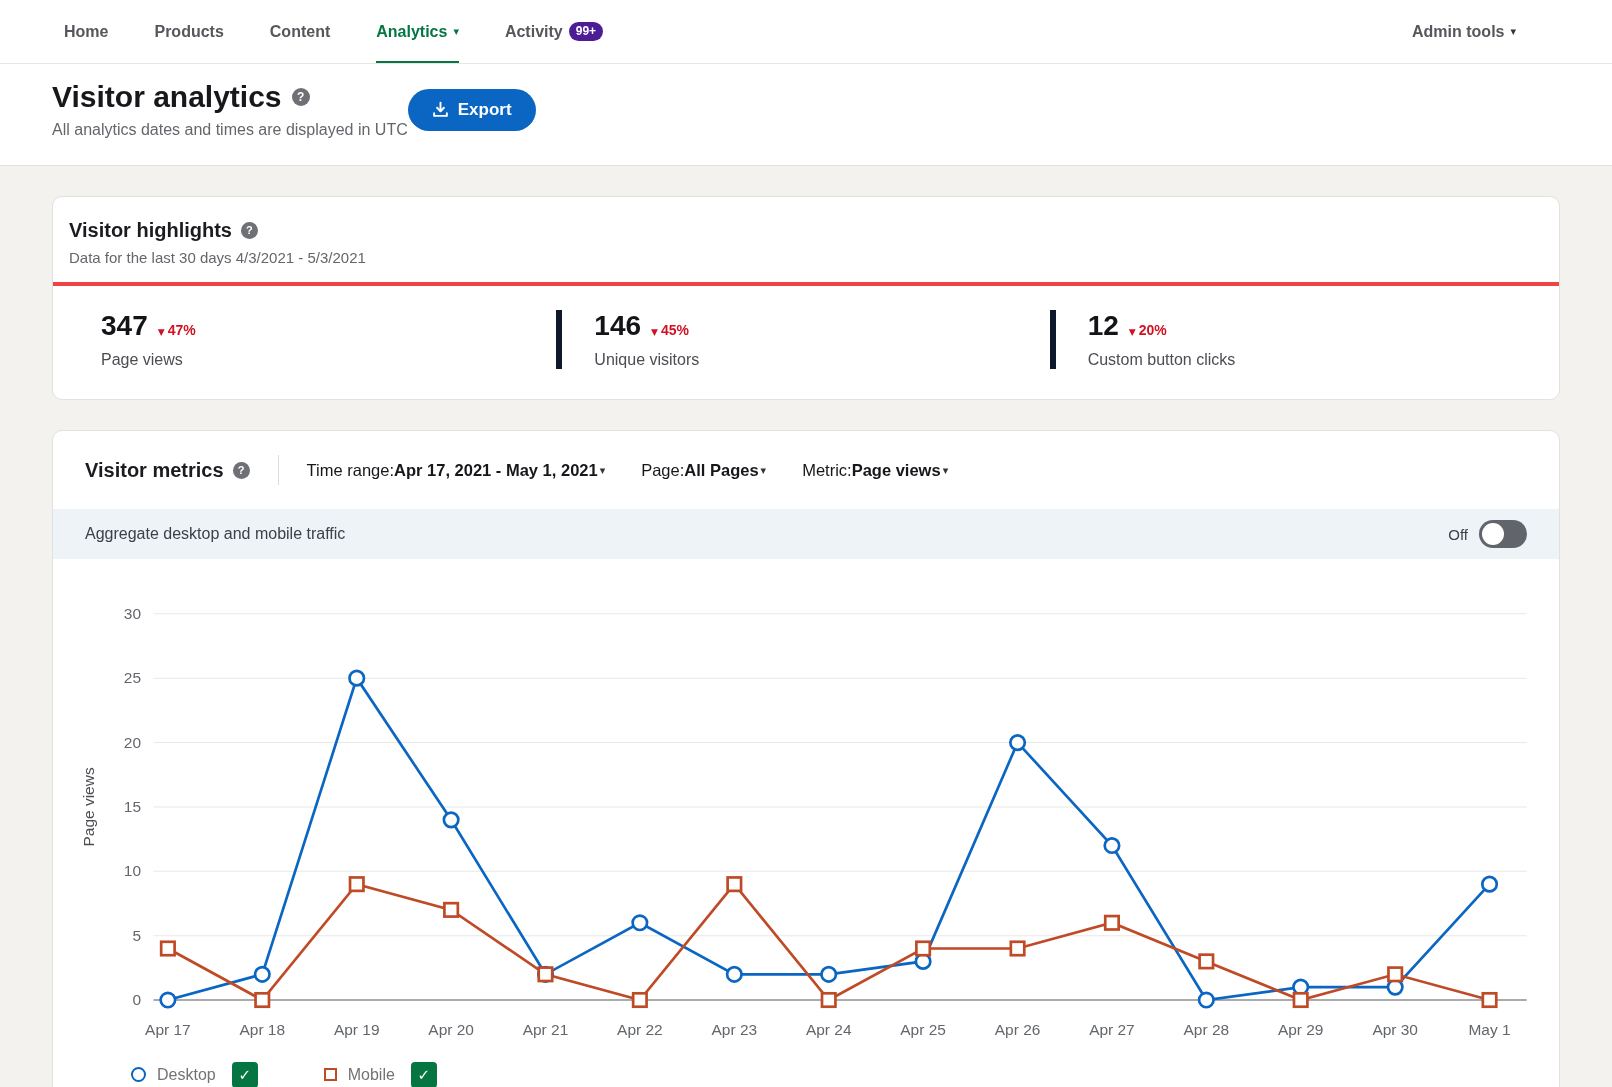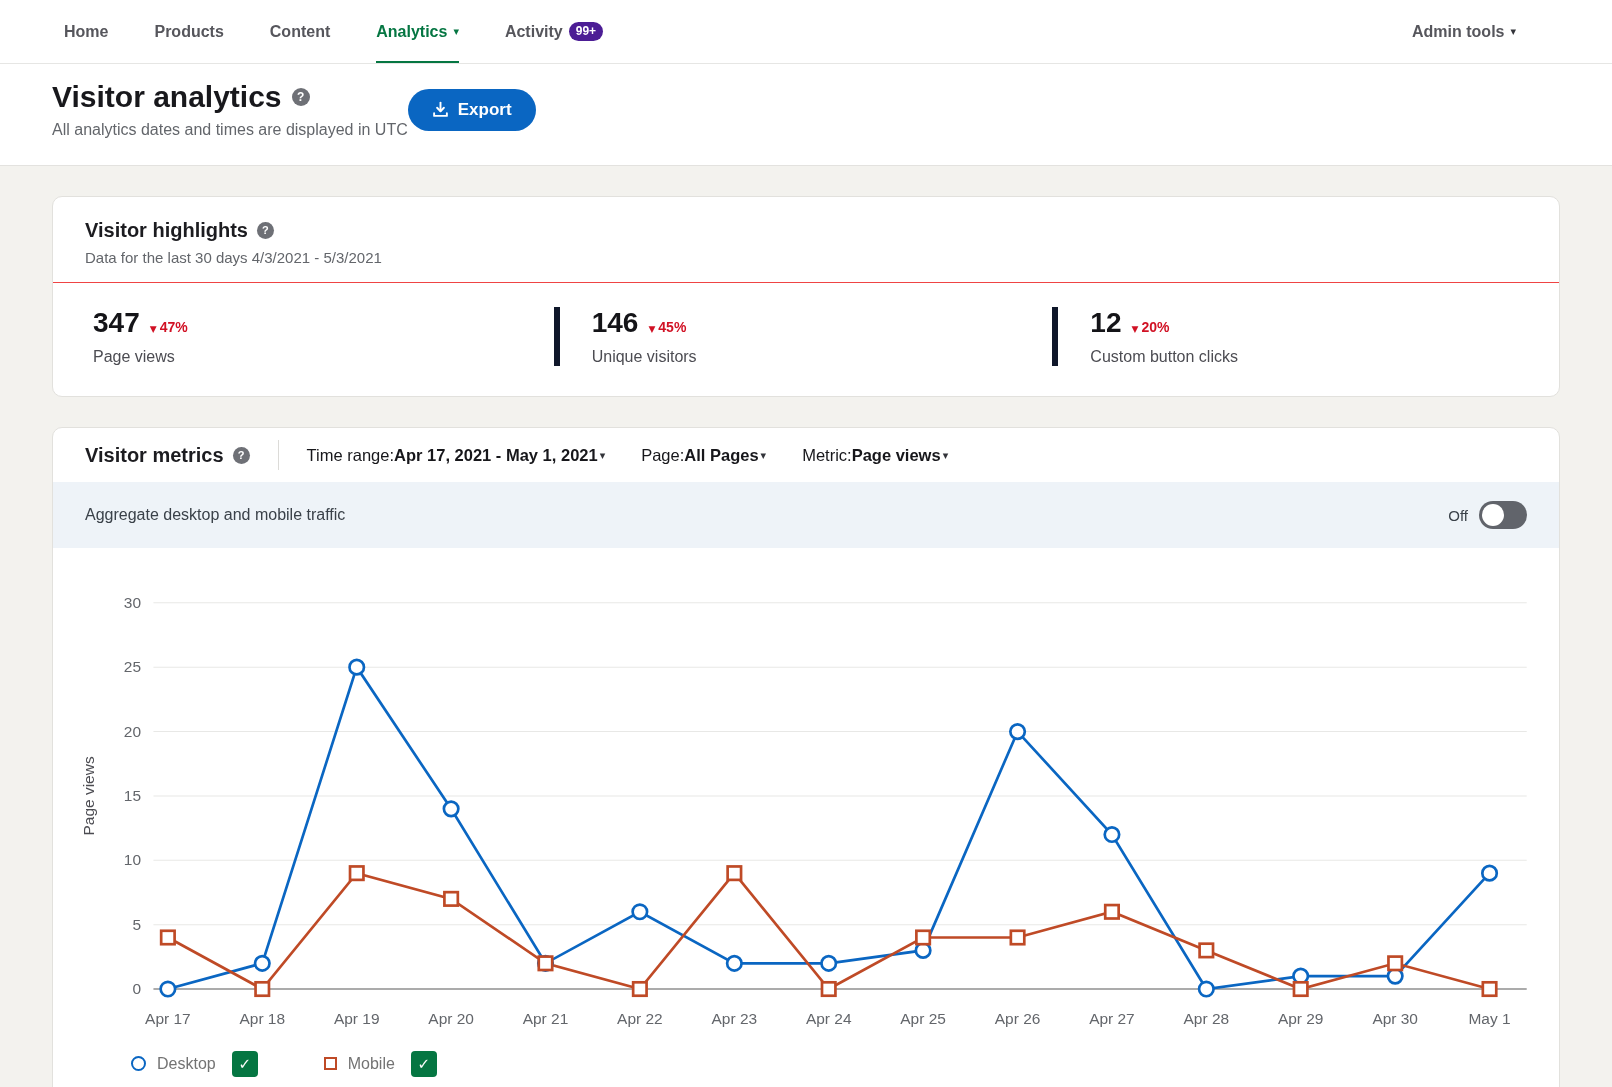--- a/index.html
+++ b/index.html
@@ -60,48 +60,48 @@
     font-family:inherit; font-size:17px; font-weight:600;
     display:flex; align-items:center; gap:9px;
   }
 
   
   main { padding:30px 52px 32px; display:flex; flex-direction:column; gap:30px; }
   .card {
     background:#fff; border:1px solid #e2e1dd; border-radius:10px;
     overflow:hidden;
   }
-  .card-head { padding:22px 32px 16px; border-bottom:1px solid #ef4444; }
+  .card-head { padding:22px 16px 16px; border-bottom:4px solid #ef4444; }
   .card-title {
     margin:0; font-size:20px; font-weight:700; color:#1c1c20;
     display:flex; align-items:center; gap:9px;
   }
   .card-sub { margin:7px 0 0; font-size:15px; color:#63666b; }
 
   
-  .stats-row { display:flex; padding:24px 8px 30px; }
+  .stats-row { display:flex; padding:24px 16px 30px; }
   .stat { flex:1; padding:0 32px; }
   .stat + .stat { border-left:6px solid #0f172a; }
   .stat-top { display:flex; align-items:baseline; gap:10px; }
   .stat-value { font-size:28px; font-weight:700; color:#141418; }
   .stat-delta { color:#d11124; font-size:14px; font-weight:700; display:flex; align-items:baseline; gap:3px; }
   .stat-delta .arrow { font-size:9px; }
   .stat-label { margin-top:9px; font-size:16px; color:#4c4c52; }
 
   
-  .metrics-head { display:flex; align-items:center; gap:28px; padding:12px 32px; }
+  .metrics-head { display:flex; align-items:center; gap:28px; padding:24px 32px; }
   .v-divider { width:1px; height:30px; background:#dcdbd8; }
   .filters { display:flex; align-items:center; gap:36px; }
   .filter { display:flex; align-items:center; font-size:16.5px; color:#17171b; cursor:pointer; }
   .f-value { font-weight:700; }
   .filter .caret { margin-left:2px; font-size:11px; }
 
   
   .agg-bar {
-    background:#eef3f8; height:66px;
+    background:#eef3f8; height:50px;
     display:flex; align-items:center; justify-content:space-between;
     padding:0 32px;
   }
   .agg-label { font-size:16px; color:#3a4149; }
   .toggle-wrap { display:flex; align-items:center; gap:11px; }
   .toggle-state { font-size:15px; color:#3a4149; }
   .toggle {
     width:48px; height:28px; border-radius:14px;
     background:#61646b; position:relative; cursor:pointer;
   }

